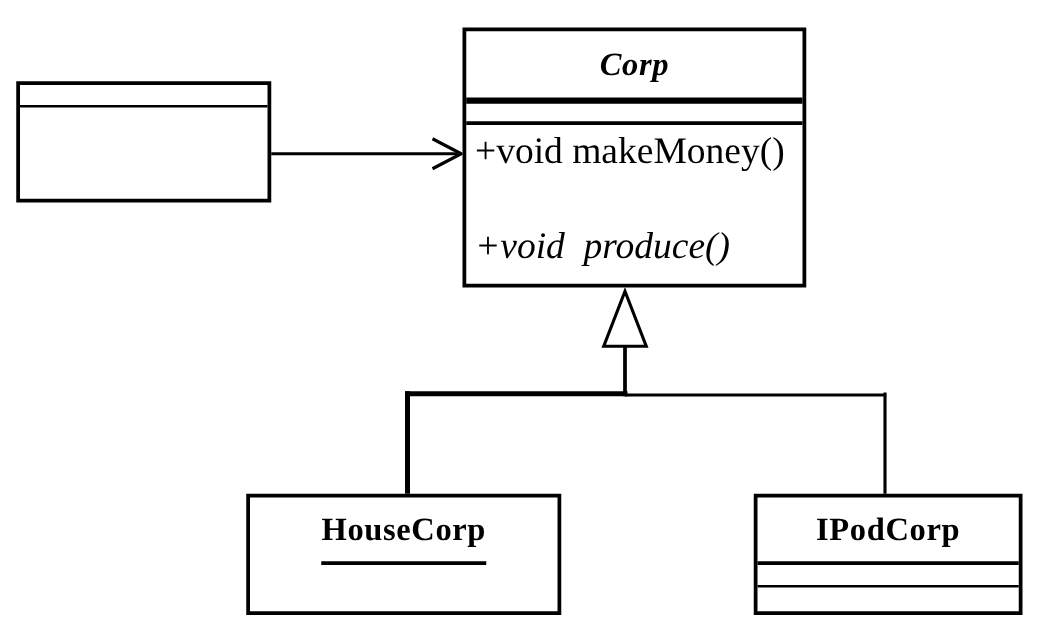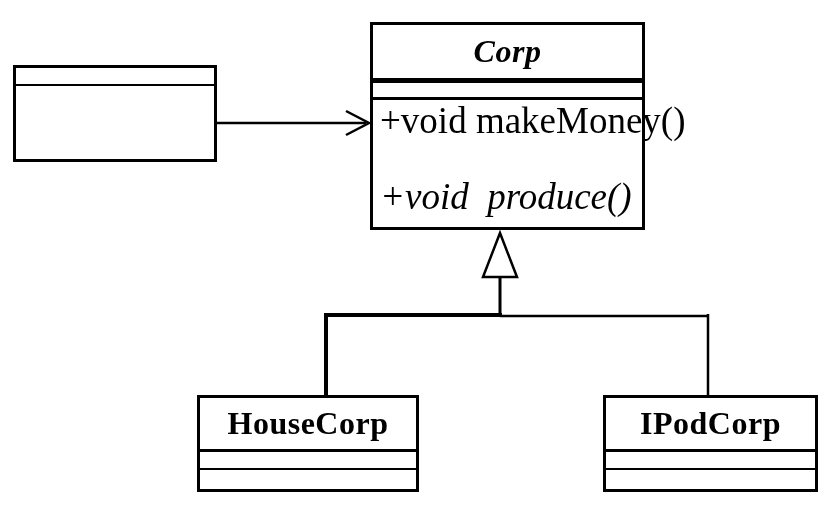--- a/index.html
+++ b/index.html
@@ -29,21 +29,21 @@
     border: 3px solid #000000;
     box-sizing: border-box;
     display: flex;
     flex-direction: column;
   }
   .uml-title {
     display: flex;
     align-items: center;
     justify-content: center;
     font-weight: bold;
-    font-size: 32px;
+    font-size: 26px;
     letter-spacing: 0.5px;
     border-bottom: 3px solid #000000;
     flex: 0 0 51px;
   }
   .uml-title.abstract {
     font-style: italic;
   }
   .uml-attrs {
     flex: 0 0 16px;
     border-bottom: 2px solid #000000;
@@ -55,33 +55,33 @@
   .corp .uml-title {
     flex: 0 0 53px;
     border-bottom: 5px solid #000000;
   }
   .corp .uml-attrs {
     flex: 0 0 14px;
     border-bottom: 3px solid #000000;
   }
   .corp .uml-methods {
     padding: 3px 0 0 7px;
-    font-size: 37px;
+    font-size: 30px;
     line-height: 36px;
   }
   .method-line {
     white-space: pre;
   }
   .method-line.abstract {
     font-style: italic;
     margin-top: 40px;
   }
   .box-client    { left: 13px;  top: 65px;  width: 204px; height: 97px; }
   .box-corp      { left: 370px; top: 22px;  width: 275px; height: 208px; }
-  .box-housecorp { left: 197px; top: 395px; width: 222px; height: 97px; }
+  .box-housecorp { left: 197px; top: 395px; width: 252px; height: 97px; align-items: center; }
   .box-ipodcorp  { left: 603px; top: 395px; width: 215px; height: 97px; }
 </style>
 </head>
 <body>
 
 <div class="canvas">
 
   <svg class="connectors" viewBox="0 0 831 509" xmlns="http://www.w3.org/2000/svg">
 
     <line x1="216" y1="123" x2="366" y2="123" stroke="#000000" stroke-width="2.5"></line>

